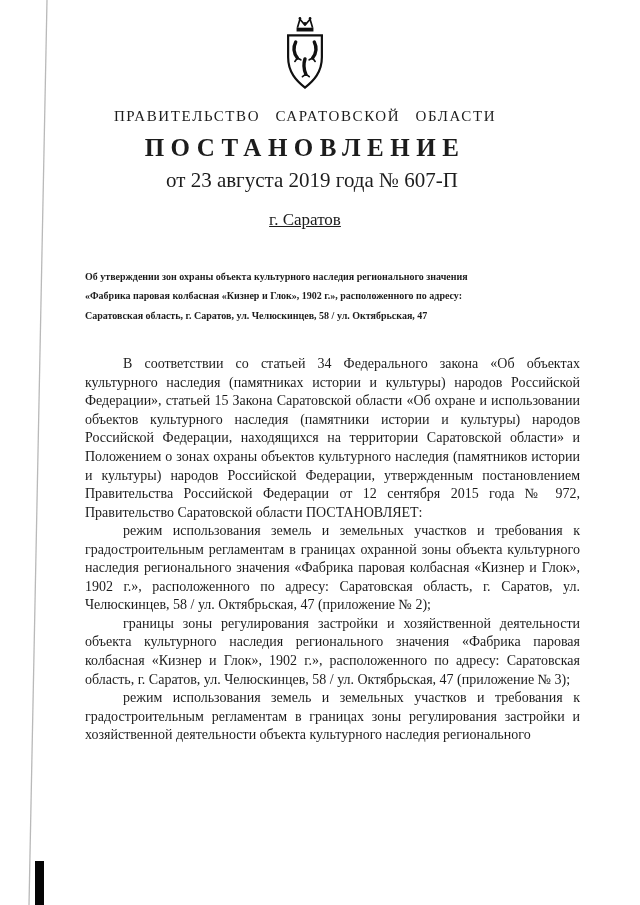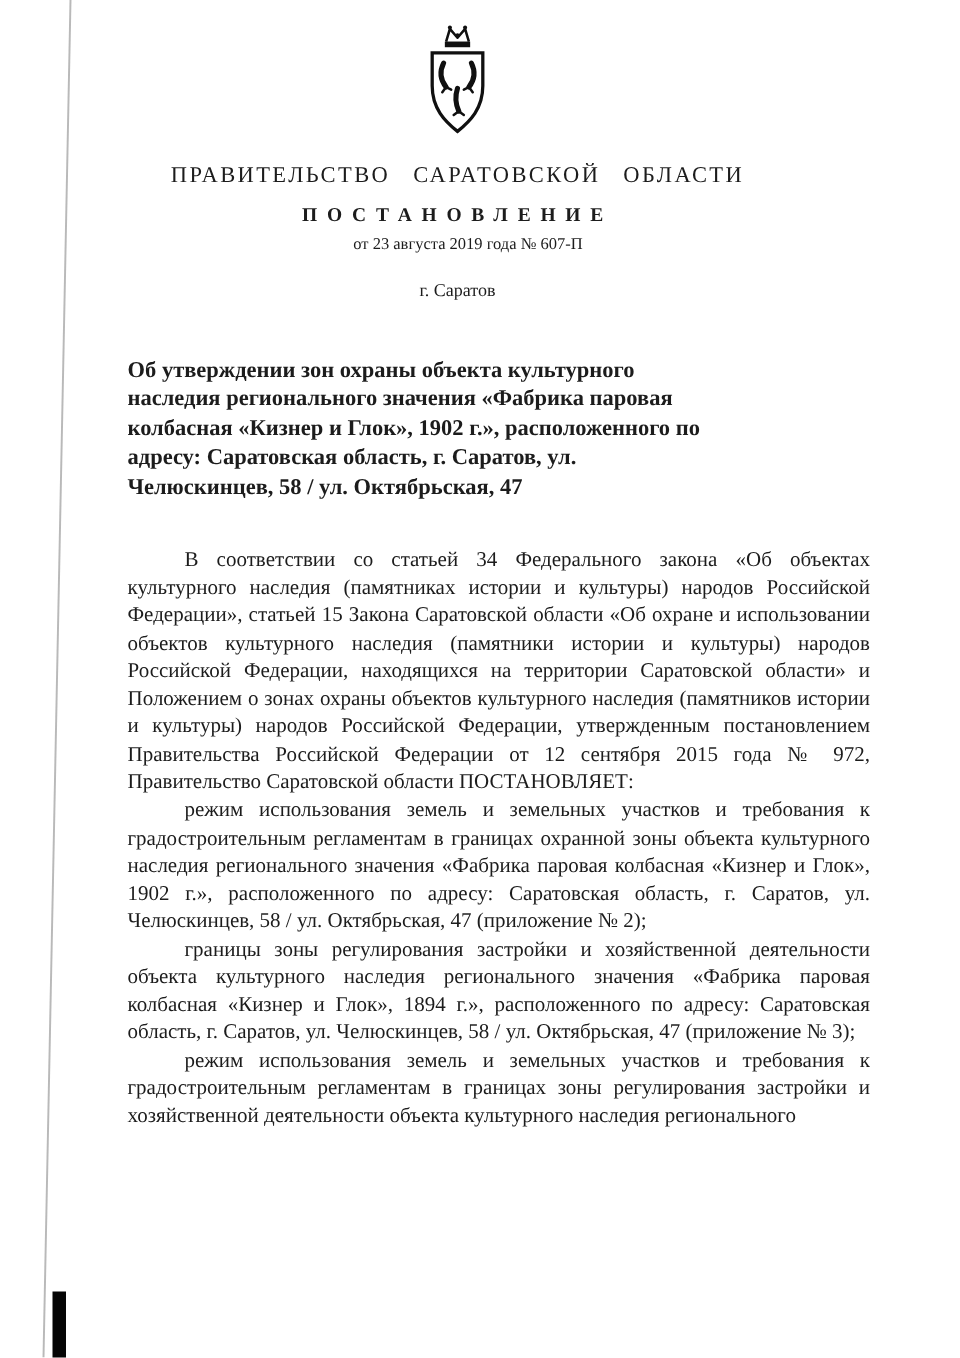--- a/index.html
+++ b/index.html
@@ -40,40 +40,41 @@
   .org-name {
     text-align: center;
     margin-top: 11px;
     font-size: 15px;
     letter-spacing: 1.6px;
     word-spacing: 10px;
   }
   .doc-type {
     text-align: center;
     margin-top: 9px;
-    font-size: 13px;
+    font-size: 25px;
     font-weight: bold;
     letter-spacing: 6.5px;
   }
   .date-line {
     text-align: center;
     margin-top: 6px;
-    font-size: 11px;
+    font-size: 21px;
     margin-left: 14px;
   }
   .city-line {
     text-align: center;
     margin-top: 17px;
-    font-size: 12px;
+    font-size: 17px;
+    text-decoration: underline;
   }
   .doc-title {
     margin: 37px 0 0 85px;
     max-width: 388px;
     font-weight: bold;
-    font-size: 15px;
+    font-size: 10px;
     line-height: 19.4px;
     text-align: left;
   }
   .body-text {
     margin: 30px 30px 0 85px;
     font-size: 14px;
     line-height: 18.55px;
     text-align: justify;
   }
   .para { text-align: justify; }
@@ -118,17 +119,17 @@
   <div class="org-name">ПРАВИТЕЛЬСТВО САРАТОВСКОЙ ОБЛАСТИ</div>
   <div class="doc-type">ПОСТАНОВЛЕНИЕ</div>
   <div class="date-line">от 23 августа 2019 года № 607-П</div>
   <div class="city-line">г. Саратов</div>
 
   <div class="doc-title">Об утверждении зон охраны объекта культурного наследия регионального значения «Фабрика паровая колбасная «Кизнер и Глок», 1902 г.», расположенного по адресу: Саратовская область, г. Саратов, ул. Челюскинцев, 58 / ул. Октябрьская, 47</div>
 
   <div class="body-text">
     <p class="para indent">В соответствии со статьей 34 Федерального закона «Об объектах культурного наследия (памятниках истории и культуры) народов Российской Федерации», статьей 15 Закона Саратовской области «Об охране и использовании объектов культурного наследия (памятники истории и культуры) народов Российской Федерации, находящихся на территории Саратовской области» и Положением о зонах охраны объектов культурного наследия (памятников истории и культуры) народов Российской Федерации, утвержденным постановлением Правительства Российской Федерации от 12 сентября 2015 года № 972, Правительство Саратовской области ПОСТАНОВЛЯЕТ:</p>
     <p class="para indent">режим использования земель и земельных участков и требования к градостроительным регламентам в границах охранной зоны объекта культурного наследия регионального значения «Фабрика паровая колбасная «Кизнер и Глок», 1902 г.», расположенного по адресу: Саратовская область, г. Саратов, ул. Челюскинцев, 58 / ул. Октябрьская, 47 (приложение № 2);</p>
-    <p class="para indent">границы зоны регулирования застройки и хозяйственной деятельности объекта культурного наследия регионального значения «Фабрика паровая колбасная «Кизнер и Глок», 1894 г.», расположенного по адресу: Саратовская область, г. Саратов, ул. Челюскинцев, 58 / ул. Октябрьская, 47 (приложение № 3);</p>
+    <p class="para indent">границы зоны регулирования застройки и хозяйственной деятельности объекта культурного наследия регионального значения «Фабрика паровая колбасная «Кизнер и Глок», 1902 г.», расположенного по адресу: Саратовская область, г. Саратов, ул. Челюскинцев, 58 / ул. Октябрьская, 47 (приложение № 3);</p>
     <p class="para indent">режим использования земель и земельных участков и требования к градостроительным регламентам в границах зоны регулирования застройки и хозяйственной деятельности объекта культурного наследия регионального</p>
   </div>
 
 </div>
 
 </body></html>

